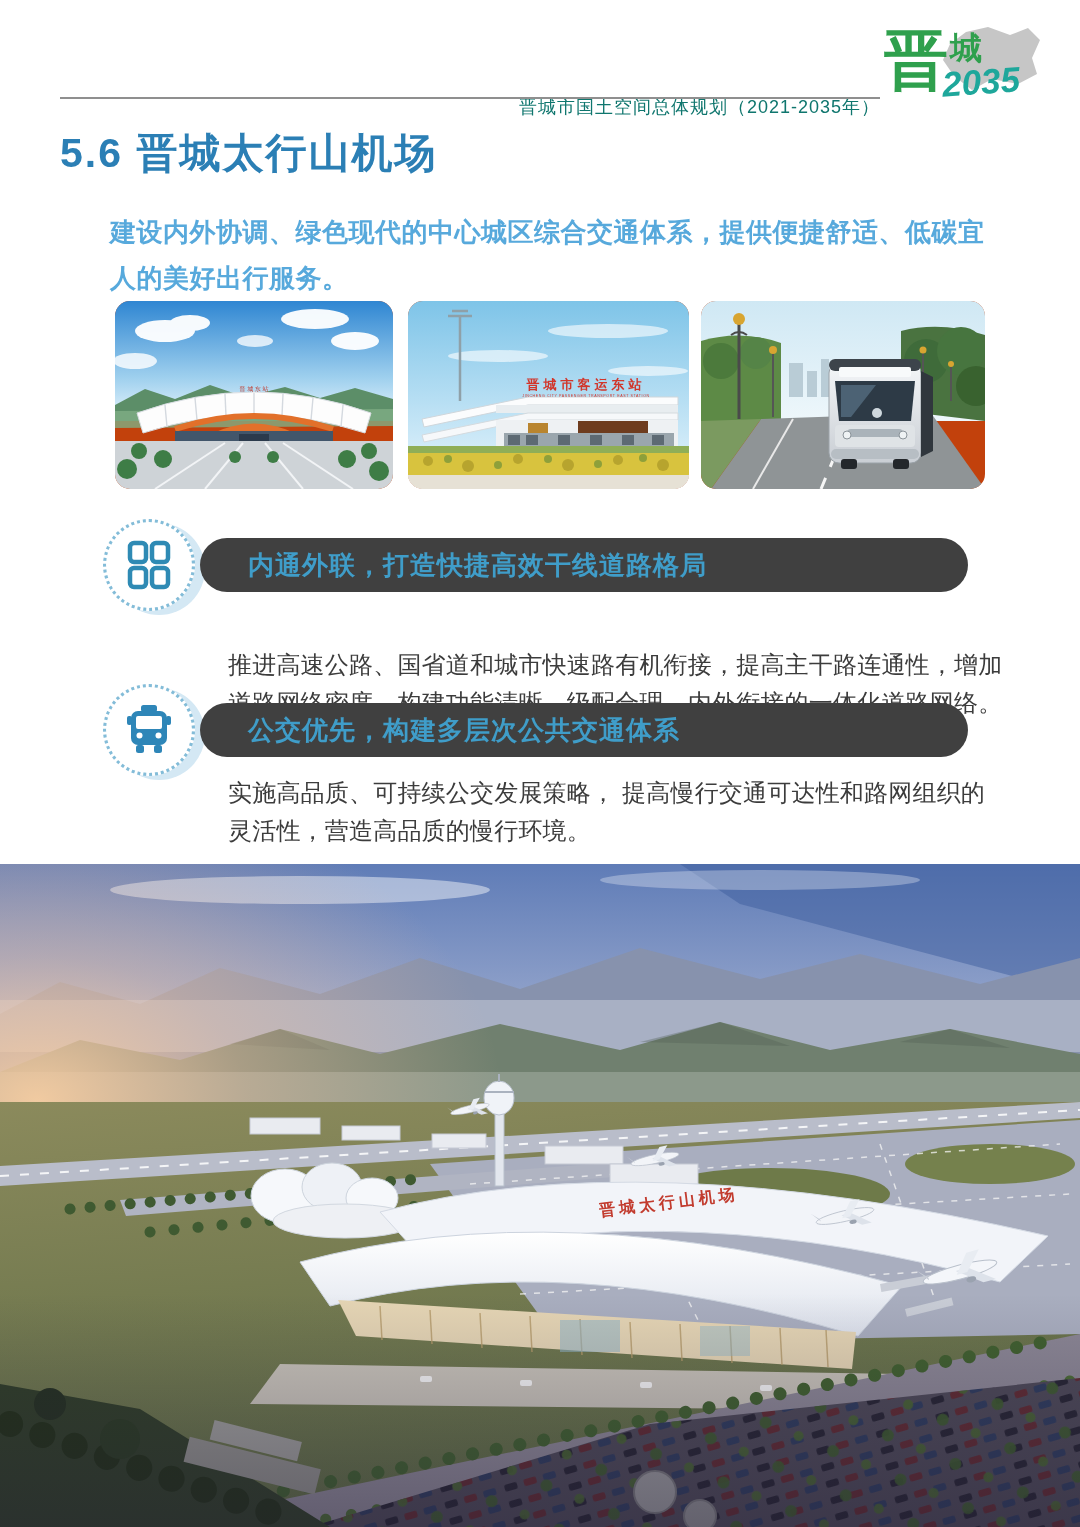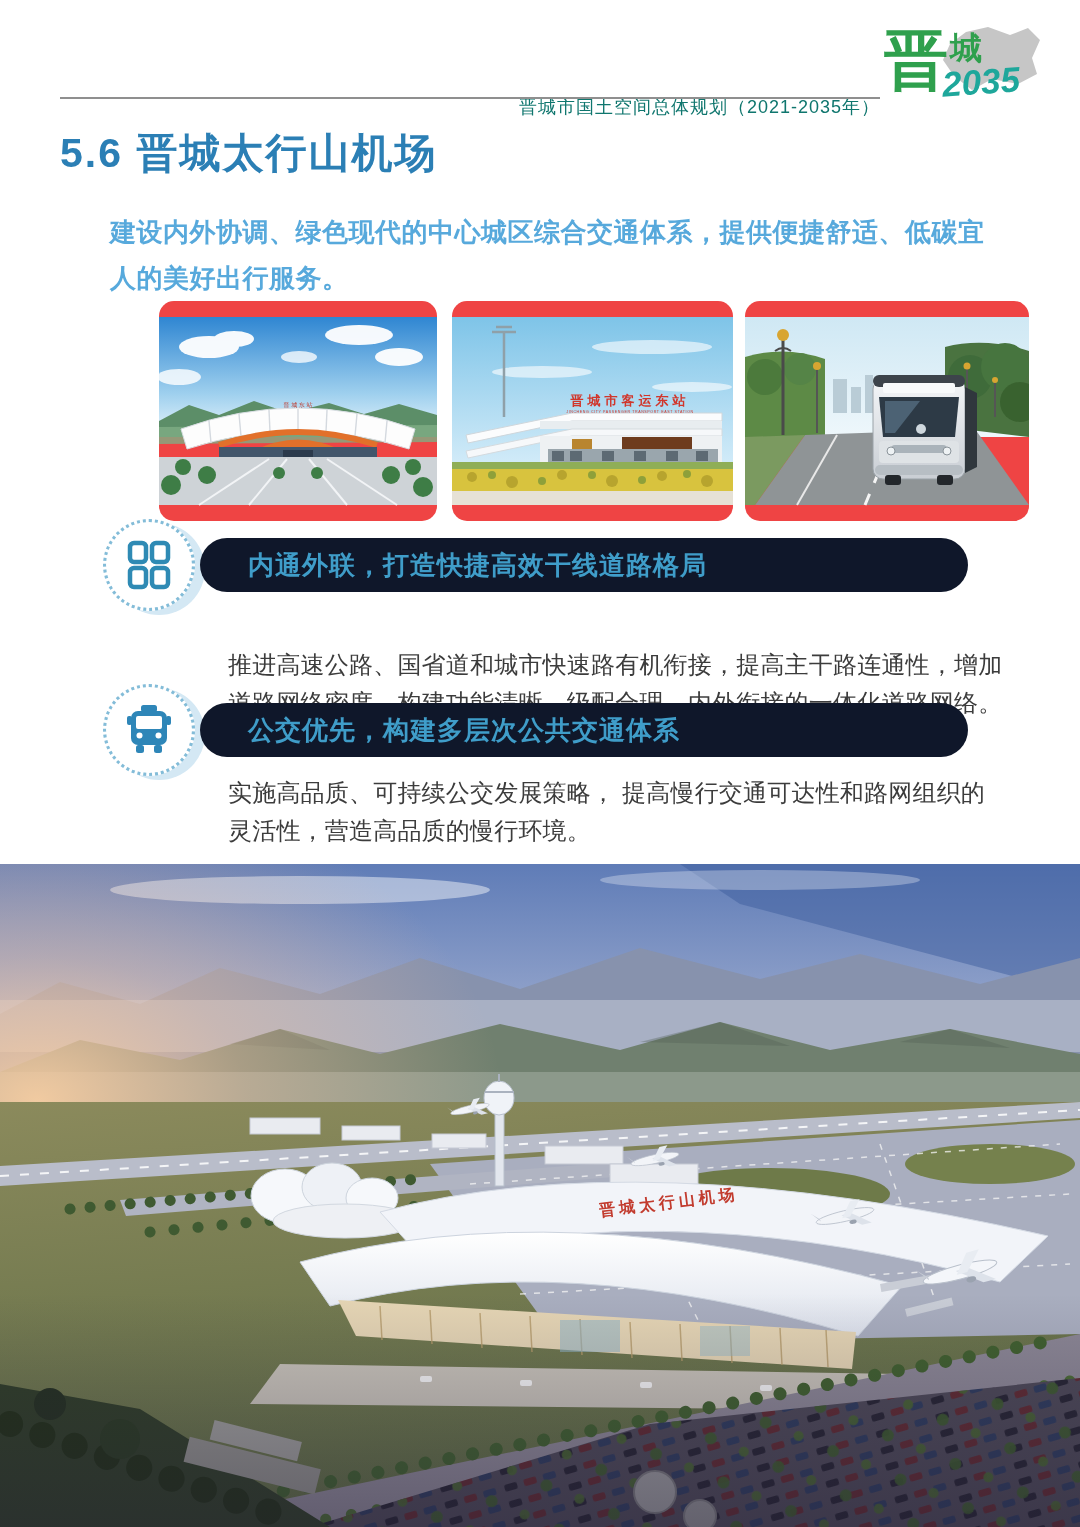--- a/index.html
+++ b/index.html
@@ -24,37 +24,37 @@
   
   .section-title{
     position:absolute;left:60px;top:126px;font-size:41px;font-weight:900;color:#2b7fb5;letter-spacing:2px;
   }
   
   .intro{
     position:absolute;left:110px;top:210px;width:890px;
     font-size:26px;font-weight:700;color:#57a9dc;line-height:1.75;letter-spacing:0.5px;
   }
   
-  .photo{position:absolute;top:301px;height:220px;border-radius:15px;overflow:hidden;background:#ef4444;margin-left:44px;}
+  .photo{position:absolute;top:301px;height:188px;border-radius:15px;overflow:hidden;background:#c2410c;}
   .photo svg{display:block;width:100%;height:100%;}
   .photo-1{left:115px;width:278px;}
   .photo-2{left:408px;width:281px;}
   .photo-3{left:701px;width:284px;}
   
   .icon-circle{
     position:absolute;left:103px;width:92px;height:92px;border-radius:50%;
     border:3px dotted #83bcd8;background:#ffffff;
     box-shadow:10px 4px 0 #d4e8f4;
     display:flex;align-items:center;justify-content:center;box-sizing:border-box;
   }
   .sub1 .icon-circle{top:519px;}
   .sub2 .icon-circle{top:684px;}
   .sub-bar{
     position:absolute;left:200px;width:768px;height:54px;border-radius:27px;
-    background:#0f172a;display:flex;align-items:center;padding-left:48px;box-sizing:border-box;
+    background:#404040;display:flex;align-items:center;padding-left:48px;box-sizing:border-box;
   }
   .sub1 .sub-bar{top:538px;}
   .sub2 .sub-bar{top:703px;text-align:center;}
   .sub-bar span{font-size:26px;font-weight:700;color:#3f9dc9;letter-spacing:1px;}
   .sub-body{
     position:absolute;left:228px;width:778px;
     font-size:24px;color:#3c3c3c;line-height:1.6;letter-spacing:0.2px;
   }
   .sub1 .sub-body{top:598px;margin-top:48px;}
   .sub2 .sub-body{top:774px;}

